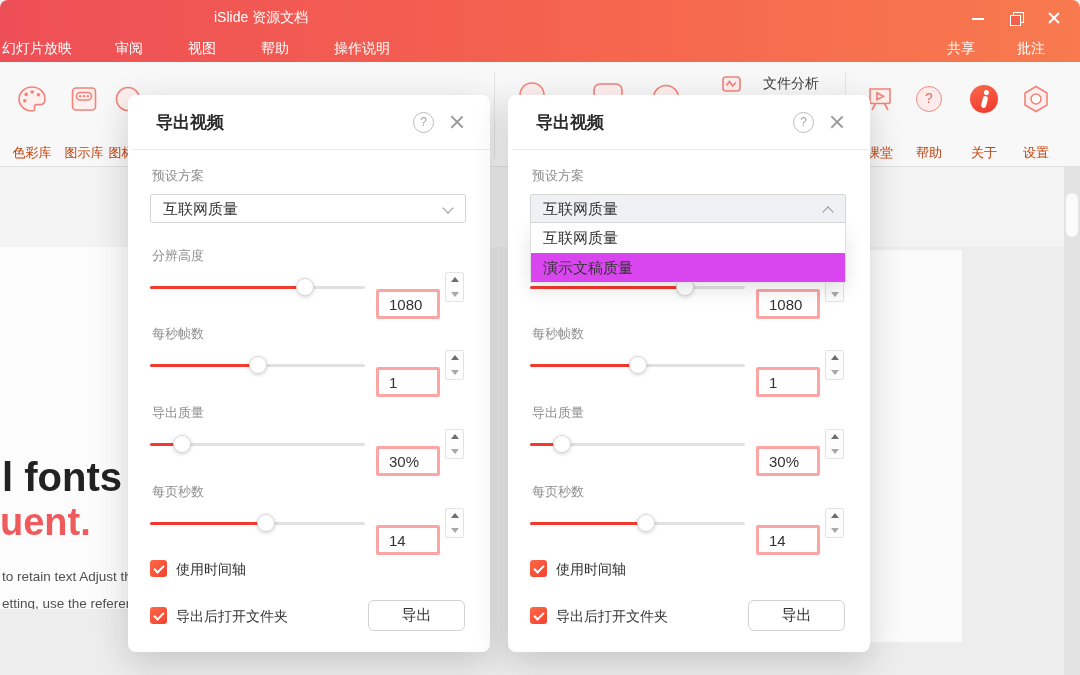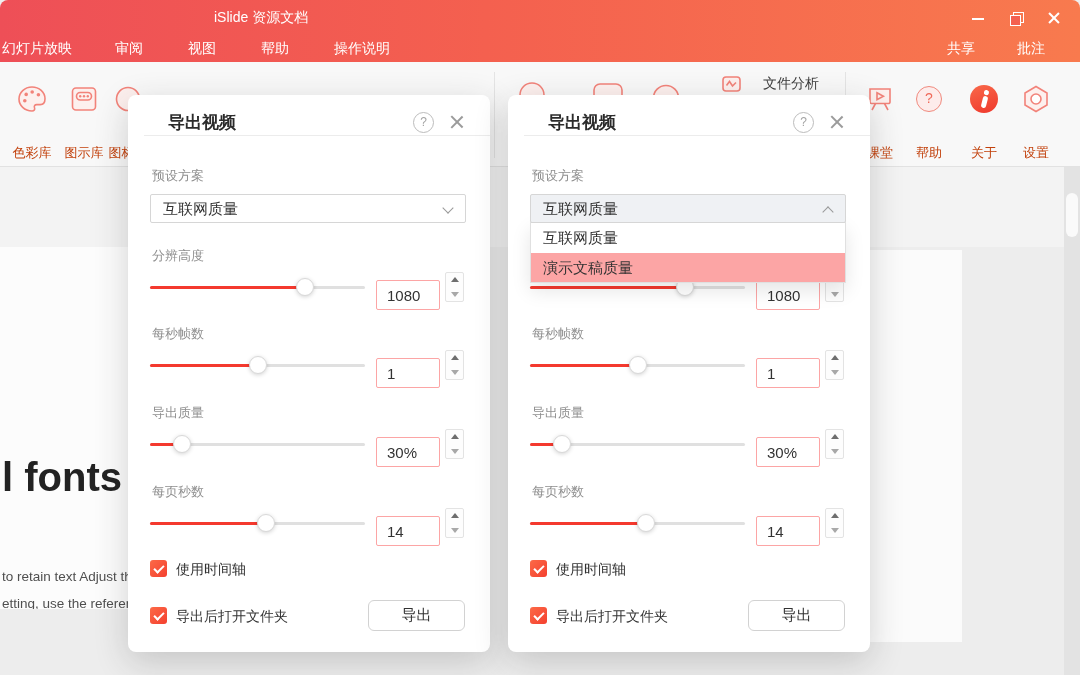--- a/index.html
+++ b/index.html
@@ -45,21 +45,21 @@
   .sl-t1 { position:absolute; left:2px; top:322px; font-size:13.5px; color:#4f4f4f; white-space:nowrap; }
   .sl-t2 { position:absolute; left:2px; top:349px; font-size:13.5px; color:#4f4f4f; white-space:nowrap; }
   .right-panel { position:absolute; left:866px; top:83px; width:96px; height:392px; background:#fbfbfb; }
   .scroll-track { position:absolute; left:1064px; top:0; width:16px; height:508px; background:#e3e3e3; }
   .scroll-thumb { position:absolute; left:2px; top:26px; width:12px; height:44px; background:#fafafa; border-radius:6px; }
 
   
   .dlg { position:absolute; top:95px; width:362px; height:557px; background:#fff; border-radius:8px;
     box-shadow:0 10px 34px rgba(40,40,40,.20); z-index:10; }
   .dlg.left { left:128px; } .dlg.right { left:508px; }
-  .dlg-header { position:absolute; left:16px; top:0; right:0; height:41px; border-bottom:1px solid #ececec; }
+  .dlg-header { position:absolute; left:4px; top:0; right:0; height:55px; border-bottom:1px solid #ececec; }
   .dlg-title { position:absolute; left:24px; line-height:55px; font-size:17px; font-weight:bold; color:#2b2b2b; }
   .help-ic { position:absolute; right:56px; top:17px; width:21px; height:21px; border:1.5px solid #bcbcbc; border-radius:50%;
     color:#a3a3a3; font-size:12px; line-height:19px; text-align:center; }
   .close-ic { position:absolute; right:24px; top:18px; width:18px; height:18px; }
   .close-ic::before,.close-ic::after { content:''; position:absolute; left:8px; top:1px; width:1.5px; height:16px; background:#9b9b9b; }
   .close-ic::before { transform:rotate(45deg); } .close-ic::after { transform:rotate(-45deg); }
 
   .f-label { position:absolute; left:24px; font-size:13px; color:#8f8f8f; white-space:nowrap; }
   .select { position:absolute; left:22px; top:99px; width:316px; height:29px; border:1px solid #d6d6d6; border-radius:2px; background:#fff; z-index:7; }
   .select.open { background:#eff1f4; }
@@ -67,40 +67,40 @@
   .chev { position:absolute; right:13px; top:9px; width:8px; height:8px; border-left:1.5px solid #999; border-bottom:1.5px solid #999; transform:rotate(-45deg); }
   .chev.up { transform:rotate(135deg); top:13px; }
 
   .slider { position:absolute; left:22px; width:215px; height:18px; }
   .slider .track { position:absolute; left:0; right:0; top:8px; height:3px; background:#e0e0e0; border-radius:2px; }
   .slider .fill { position:absolute; left:0; top:8px; height:3px; background:#f4392e; border-radius:2px; }
   .slider .handle { position:absolute; top:0; width:18px; height:18px; margin-left:-9px; background:#fff; border:1px solid #d9d9d9;
     border-radius:50%; box-shadow:0 1px 4px rgba(0,0,0,.18); }
 
   .spin { position:absolute; left:248px; width:88px; height:30px; }
-  .spin input { position:absolute; left:0; top:8px; width:64px; height:30px; border:1px solid #fca5a5; border-radius:2px;
+  .spin input { position:absolute; left:0; top:17px; width:64px; height:30px; border:3px solid #fca5a5; border-radius:2px;
     padding-left:10px; font-size:15px; color:#333; background:#fff; font-family:inherit; outline:none; }
   .spin-btns { position:absolute; left:69px; top:0; width:19px; height:30px; border:1px solid #e3e3e3; border-radius:2px; background:#fdfdfd; }
   .sb { position:absolute; left:0; width:17px; height:14px; }
   .sb.up { top:0; } .sb.down { top:14px; }
   .sb.up::after { content:''; position:absolute; left:5px; top:4px; border-left:4px solid transparent; border-right:4px solid transparent; border-bottom:5px solid #6e6e6e; }
   .sb.down::after { content:''; position:absolute; left:5px; top:5px; border-left:4px solid transparent; border-right:4px solid transparent; border-top:5px solid #a8a8a8; }
 
   .cb-row { position:absolute; left:22px; height:18px; }
   .cb { position:absolute; left:0; top:0; width:17px; height:17px; border-radius:3px; background:linear-gradient(135deg,#fc6a47,#f4402f); }
   .cb::after { content:''; position:absolute; left:3.5px; top:4.5px; width:8px; height:4px; border-left:2px solid #fff; border-bottom:2px solid #fff; transform:rotate(-45deg); }
   .cb-label { position:absolute; left:26px; top:1px; font-size:14px; color:#333; white-space:nowrap; }
 
   .export-btn { position:absolute; left:240px; top:505px; width:97px; height:31px; background:#fff; border:1px solid #d2d2d2;
     border-radius:6px; font-size:15px; color:#333; font-family:inherit; cursor:pointer; }
 
   .dd-list { position:absolute; left:22px; top:127px; width:316px; background:#fff; border:1px solid #e0e0e0;
     box-shadow:0 8px 18px rgba(0,0,0,.10); z-index:6; }
   .dd-item { height:29.5px; line-height:29.5px; padding-left:12px; font-size:15px; color:#333; }
-  .dd-item.hl { background:#fca5a5; }
+  .dd-item.hl { background:#d946ef; }
 
   svg .st { stroke:#f2837a; stroke-width:1.6; fill:#fdf0ee; }
   svg .st2 { stroke:#f2837a; stroke-width:1.6; fill:none; }
   svg .dot { fill:#f2837a; }
 </style>
 </head>
 <body>
 
 <div id="app">
 
@@ -197,20 +197,21 @@
         <circle cx="15" cy="15" r="5" stroke="#f2837a" stroke-width="1.6" fill="#fff"></circle>
       </svg>
       <div class="rb-label">设置</div>
     </div>
   </div>
 
   <div class="content">
     <div class="gray-band"></div>
     <div class="slide">
       <div class="sl-h1">l fonts m</div>
+      <div class="sl-h2">uent.</div>
       <div class="sl-t1">to retain text Adjust the s</div>
       <div class="sl-t2">etting, use the reference</div>
     </div>
     <div class="right-panel"></div>
     <div class="scroll-track">
       <div class="scroll-thumb"></div>
     </div>
   </div>
 
   <div class="dlg left">

